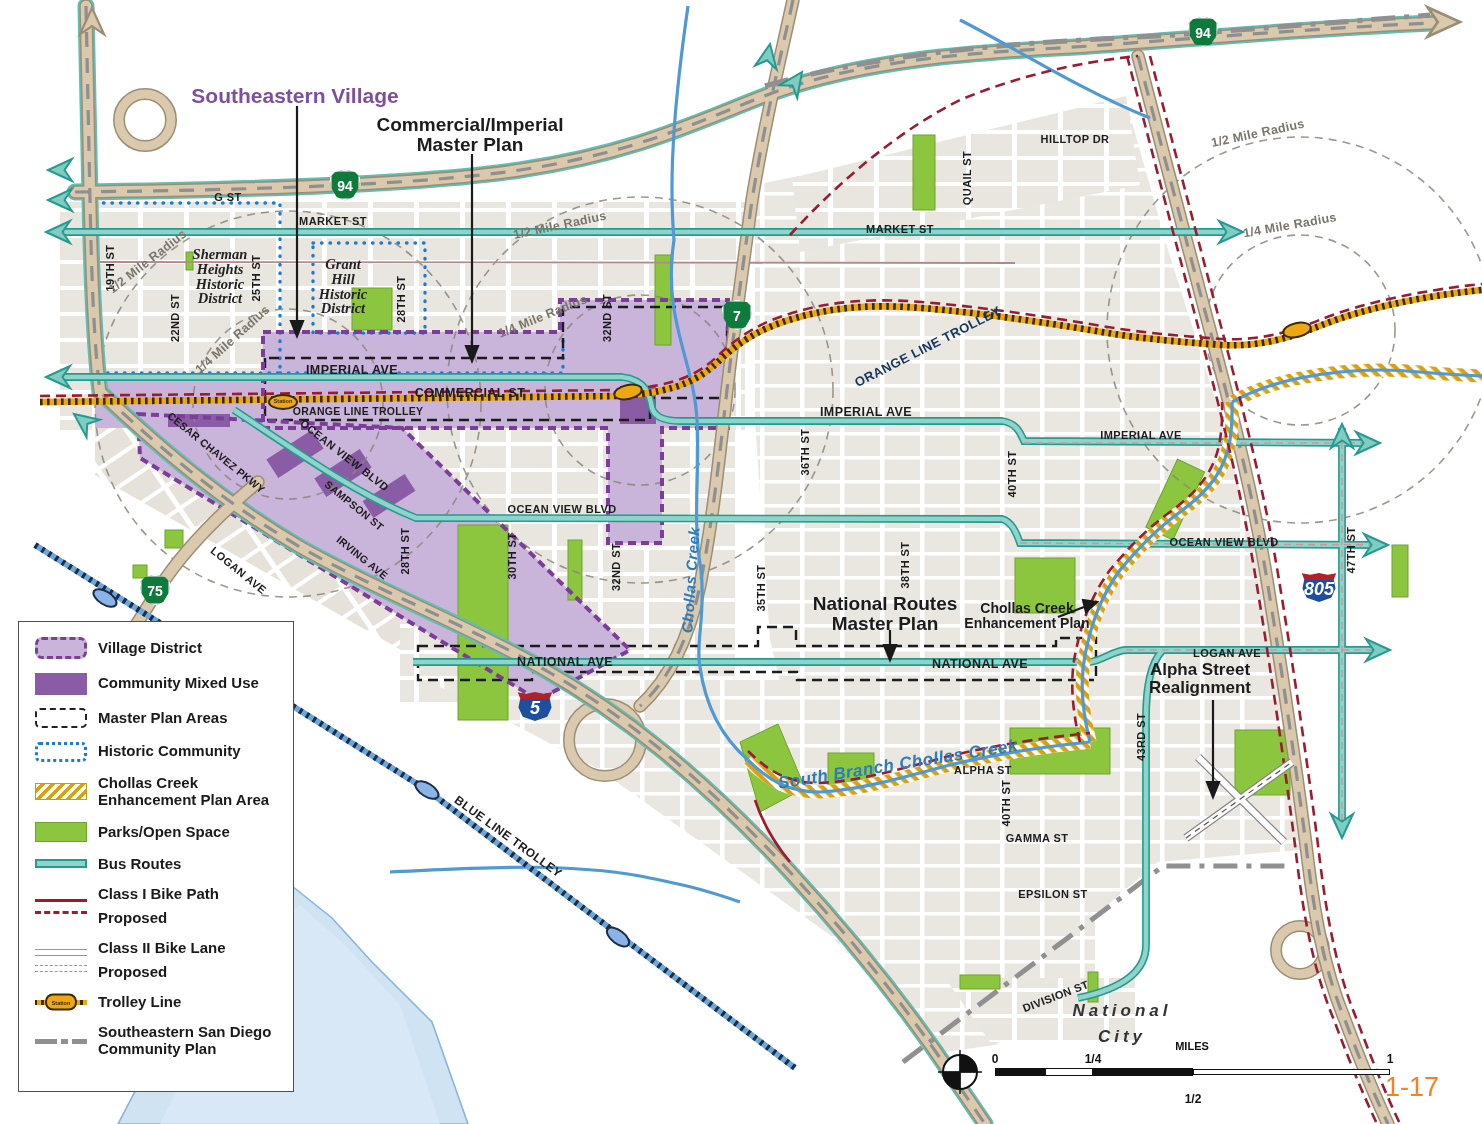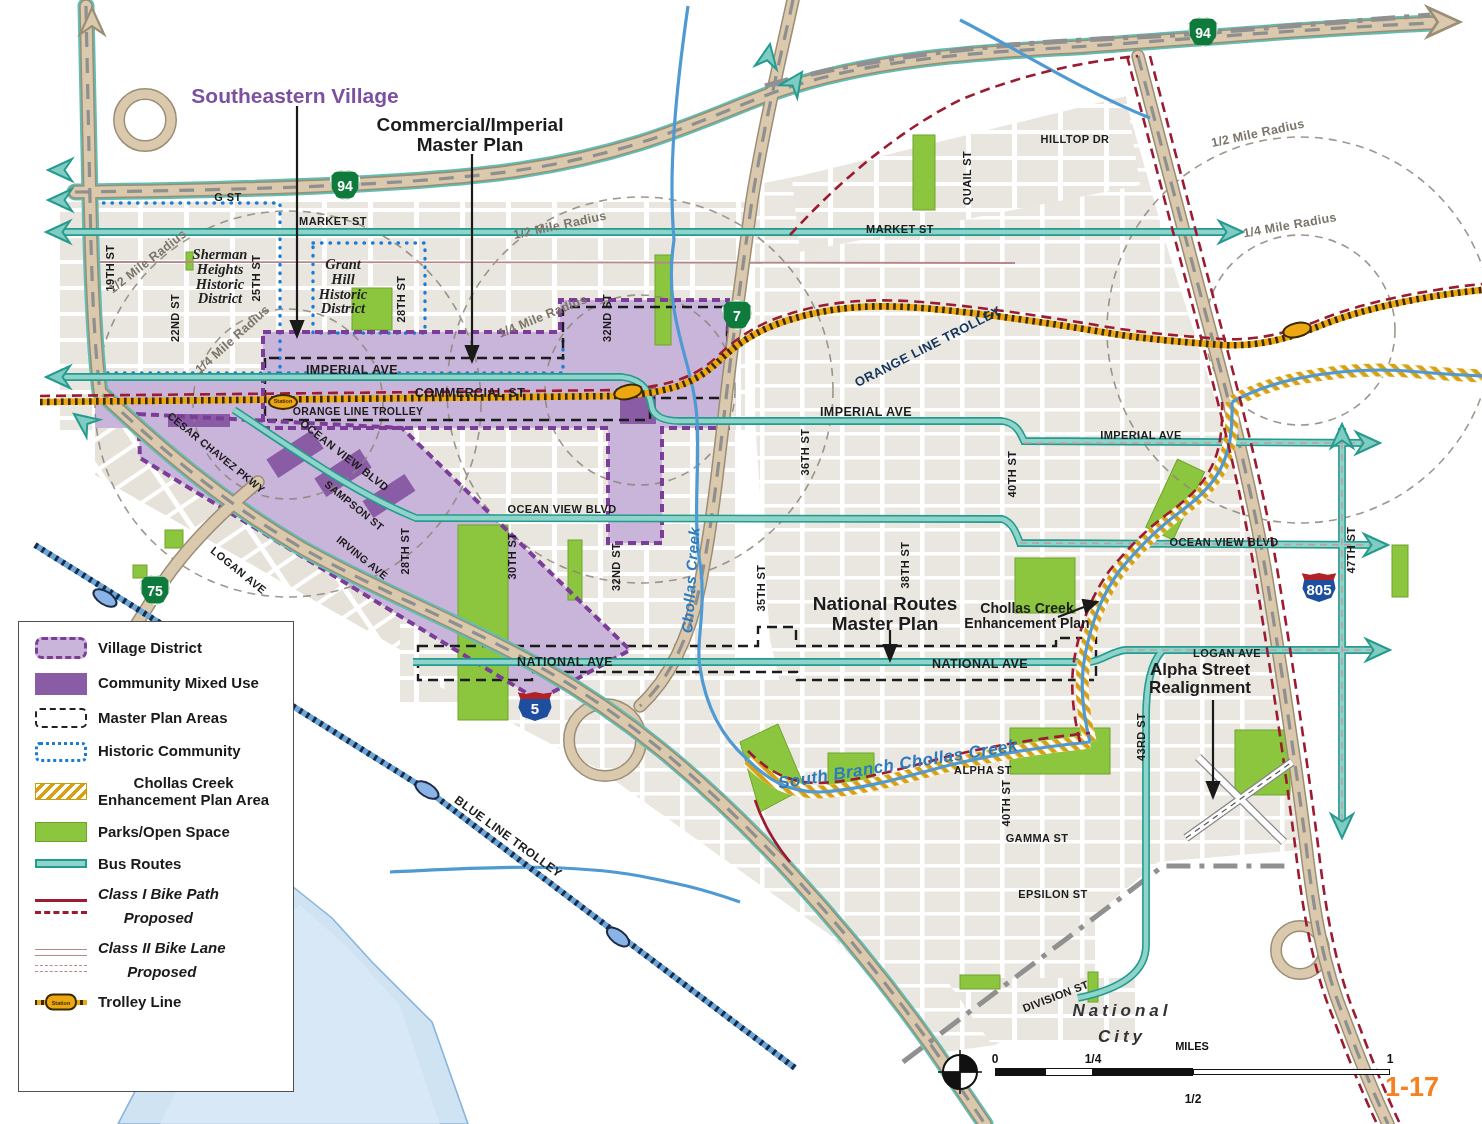--- a/index.html
+++ b/index.html
@@ -18,27 +18,27 @@
   .callout-sm{font-weight:800;font-size:14px;text-align:center;line-height:1.1;z-index:20;}
   .sv{color:#7c4fa0;font-size:21px;white-space:nowrap;}
   .citylbl{font-style:italic;font-size:17px;letter-spacing:4px;color:#333;text-align:center;
            font-weight:600;line-height:1.5;}
   .tiny{font-size:5.5px;font-weight:700;color:#3a2a00;}
   .shield{position:absolute;z-index:15;display:flex;align-items:center;justify-content:center;
           color:#fff;font-weight:800;transform:translate(-50%,-50%);}
   .shg{width:31px;height:31px;font-size:14px;background:#0e7a3c;
        clip-path:polygon(50% 0%,83% 9%,100% 27%,94% 60%,77% 89%,50% 100%,23% 89%,6% 60%,0% 27%,17% 9%);
        border:2px solid #fff;box-sizing:border-box;}
-  .shi{width:36px;height:32px;font-size:15px;padding-top:6px;box-sizing:border-box;
+  .shi{width:36px;height:32px;font-size:18px;padding-top:6px;box-sizing:border-box;
        background:linear-gradient(#b02227 0 31%,#1d4f9e 31% 100%);
-       clip-path:polygon(50% 100%,16% 87%,4% 58%,9% 30%,2% 10%,26% 15%,50% 9%,74% 15%,98% 10%,91% 30%,96% 58%,84% 87%);}
+       clip-path:polygon(50% 100%,16% 87%,4% 58%,9% 30%,2% 10%,26% 15%,50% 9%,74% 15%,98% 10%,91% 30%,96% 58%,84% 87%);font-style:italic;}
   
   #legend{position:absolute;left:18px;top:621px;width:276px;height:471px;background:#fff;
           border:1.6px solid #4f4f4f;z-index:50;box-sizing:border-box;padding:15px 14px 10px 16px;
-          display:flex;flex-direction:column;gap:13.5px;text-align:center;}
+          display:flex;flex-direction:column;gap:13.5px;}
   .lrow{display:flex;align-items:center;gap:11px;}
   .lrow .txt{font-size:15px;font-weight:700;color:#1a1a1a;line-height:1.12;white-space:pre-line;}
   .sw{flex:0 0 52px;box-sizing:border-box;}
   .sw-village{height:22px;background:#c9b4da;border:3.5px dashed #7b3d97;border-radius:7px;}
   .sw-mixed{height:22px;background:#8a5ca6;}
   .sw-master{height:20px;background:#fff;border:2.5px dashed #222;border-radius:5px;}
   .sw-historic{height:20px;background:#fff;border:3px dotted #1a7cd5;border-radius:5px;}
   .sw-hatch{height:17px;background:repeating-linear-gradient(135deg,#fff 0 3.5px,#d8a013 3.5px 7px);
             border:1.5px solid #c79c10;}
   .sw-park{height:20px;background:#8cc63e;border:1px solid #6fa32c;}
@@ -49,25 +49,25 @@
   .ln-bike2{height:5px;border-top:1.8px solid #b5898b;border-bottom:1.8px solid #b5898b;}
   .ln-bike2p{height:5px;border-top:1.8px dashed #b5898b;border-bottom:1.8px dashed #b5898b;}
   .sw-trolley{position:relative;height:14px;}
   .sw-trolley .rail{position:absolute;top:5px;left:0;right:0;height:5px;
      background:repeating-linear-gradient(90deg,#3a2a00 0 2.5px,#eca713 2.5px 6.5px);}
   .sw-trolley .stn{position:absolute;left:50%;top:50%;transform:translate(-50%,-50%);
      width:28px;height:13px;background:#eca713;border:2px solid #3a2a00;border-radius:8px;
      display:flex;align-items:center;justify-content:center;}
   .sw-plan{display:flex;align-items:center;gap:4px;}
   .sw-plan i{display:block;height:5px;background:#909090;}
-  .txt2{display:flex;flex-direction:column;gap:7px;font-style:italic;}
+  .txt2{display:flex;flex-direction:column;gap:7px;}
   
   .sbnum{position:absolute;z-index:30;font-size:12px;font-weight:700;color:#111;transform:translate(-50%,-100%);}
   .sbseg{position:absolute;z-index:30;height:8px;box-sizing:border-box;border:1px solid #111;}
-  #page-num{position:absolute;z-index:30;color:#f5821f;font-weight:700;font-size:27px;
+  #page-num{position:absolute;z-index:30;color:#f5821f;font-weight:400;font-size:27px;
             transform:translate(-50%,-50%);}
 </style>
 </head>
 <body>
 
 <div id="stage">
 
 <svg id="map-svg" width="1482" height="1124" viewBox="0 0 1482 1124">
   <defs>
     <pattern id="pgrid" width="46" height="26" patternUnits="userSpaceOnUse">
@@ -501,15 +501,24 @@
   </div>
   <div class="lrow">
     <div class="sw sw-trolley">
       <div class="rail"></div>
       <div class="stn">
             <span class="tiny">Station</span>
           </div>
     </div>
     <div class="txt">Trolley Line</div>
   </div>
+  <div class="lrow">
+    <div class="sw sw-plan">
+      <i style="width:22px"></i>
+          <i style="width:7px"></i>
+          <i style="width:15px"></i>
+    </div>
+    <div class="txt">Southeastern San Diego
+Community Plan</div>
+  </div>
 </div>
 
 </div>
 
 </body></html>

